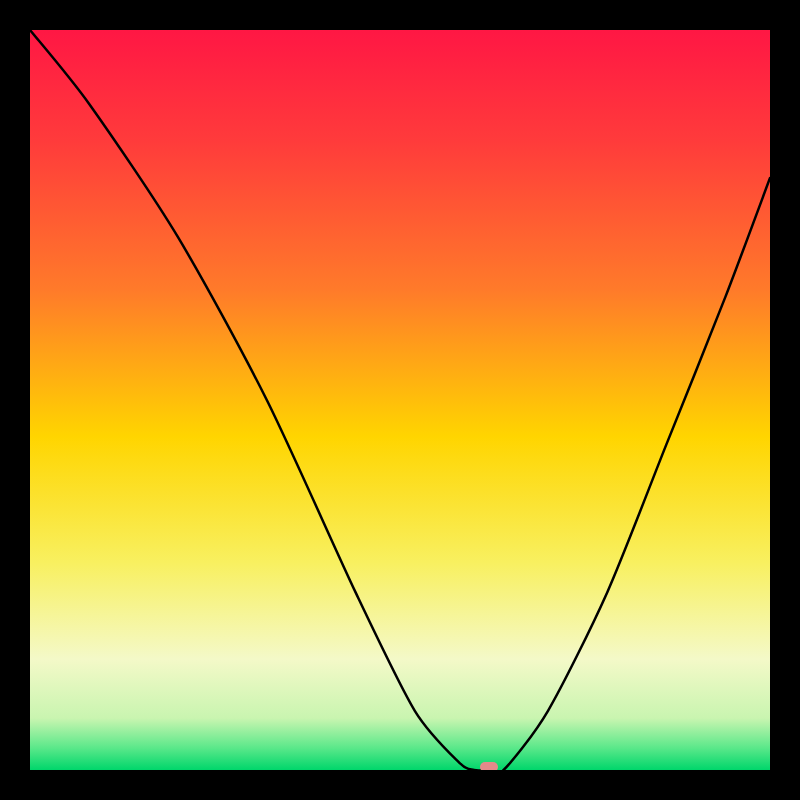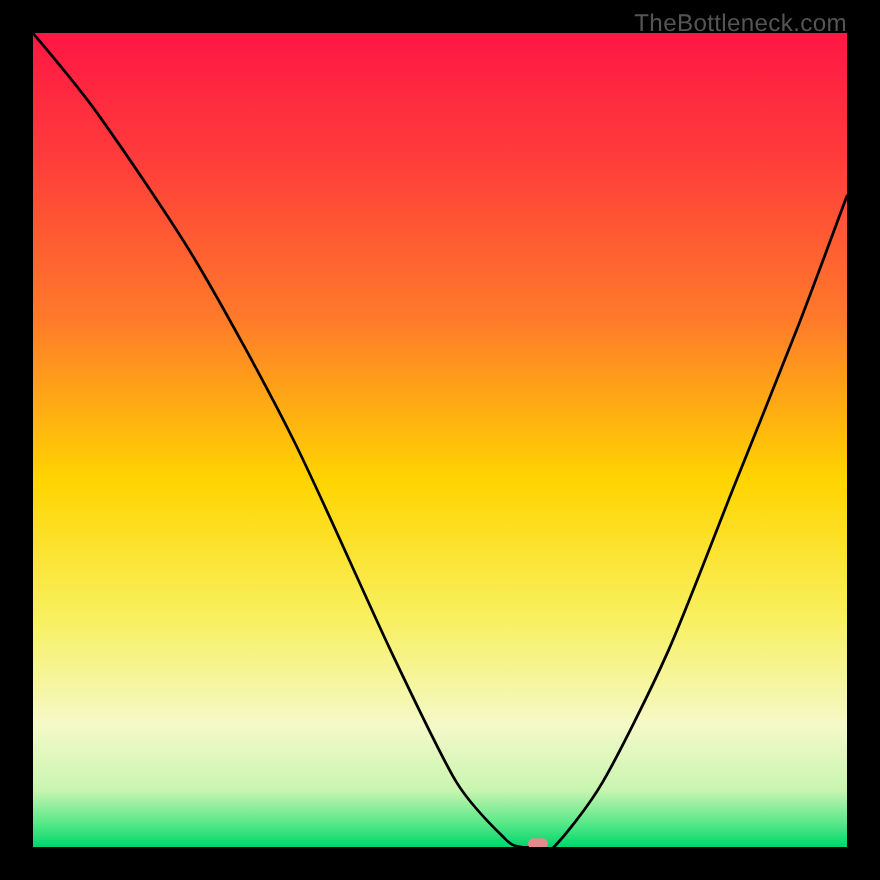--- a/index.html
+++ b/index.html
@@ -56,21 +56,20 @@
     background: #e58a8a;
     border-radius: 5px;
     transform: translate(-50%, -50%);
   }
 </style>
 </head>
 <body>
 
 <div class="container">
 
-  <div class="watermark">TheBottleneck.com</div>
 
   <div class="plot-area">
 
     <svg class="gradient-bg" viewBox="0 0 740 740" preserveAspectRatio="none">
       <defs>
         <linearGradient id="bg-grad" x1="0" y1="0" x2="0" y2="1">
             <stop offset="0%" stop-color="#ff1744"></stop>
             <stop offset="15%" stop-color="#ff3b3b"></stop>
             <stop offset="35%" stop-color="#ff7a2a"></stop>
             <stop offset="55%" stop-color="#ffd500"></stop>

